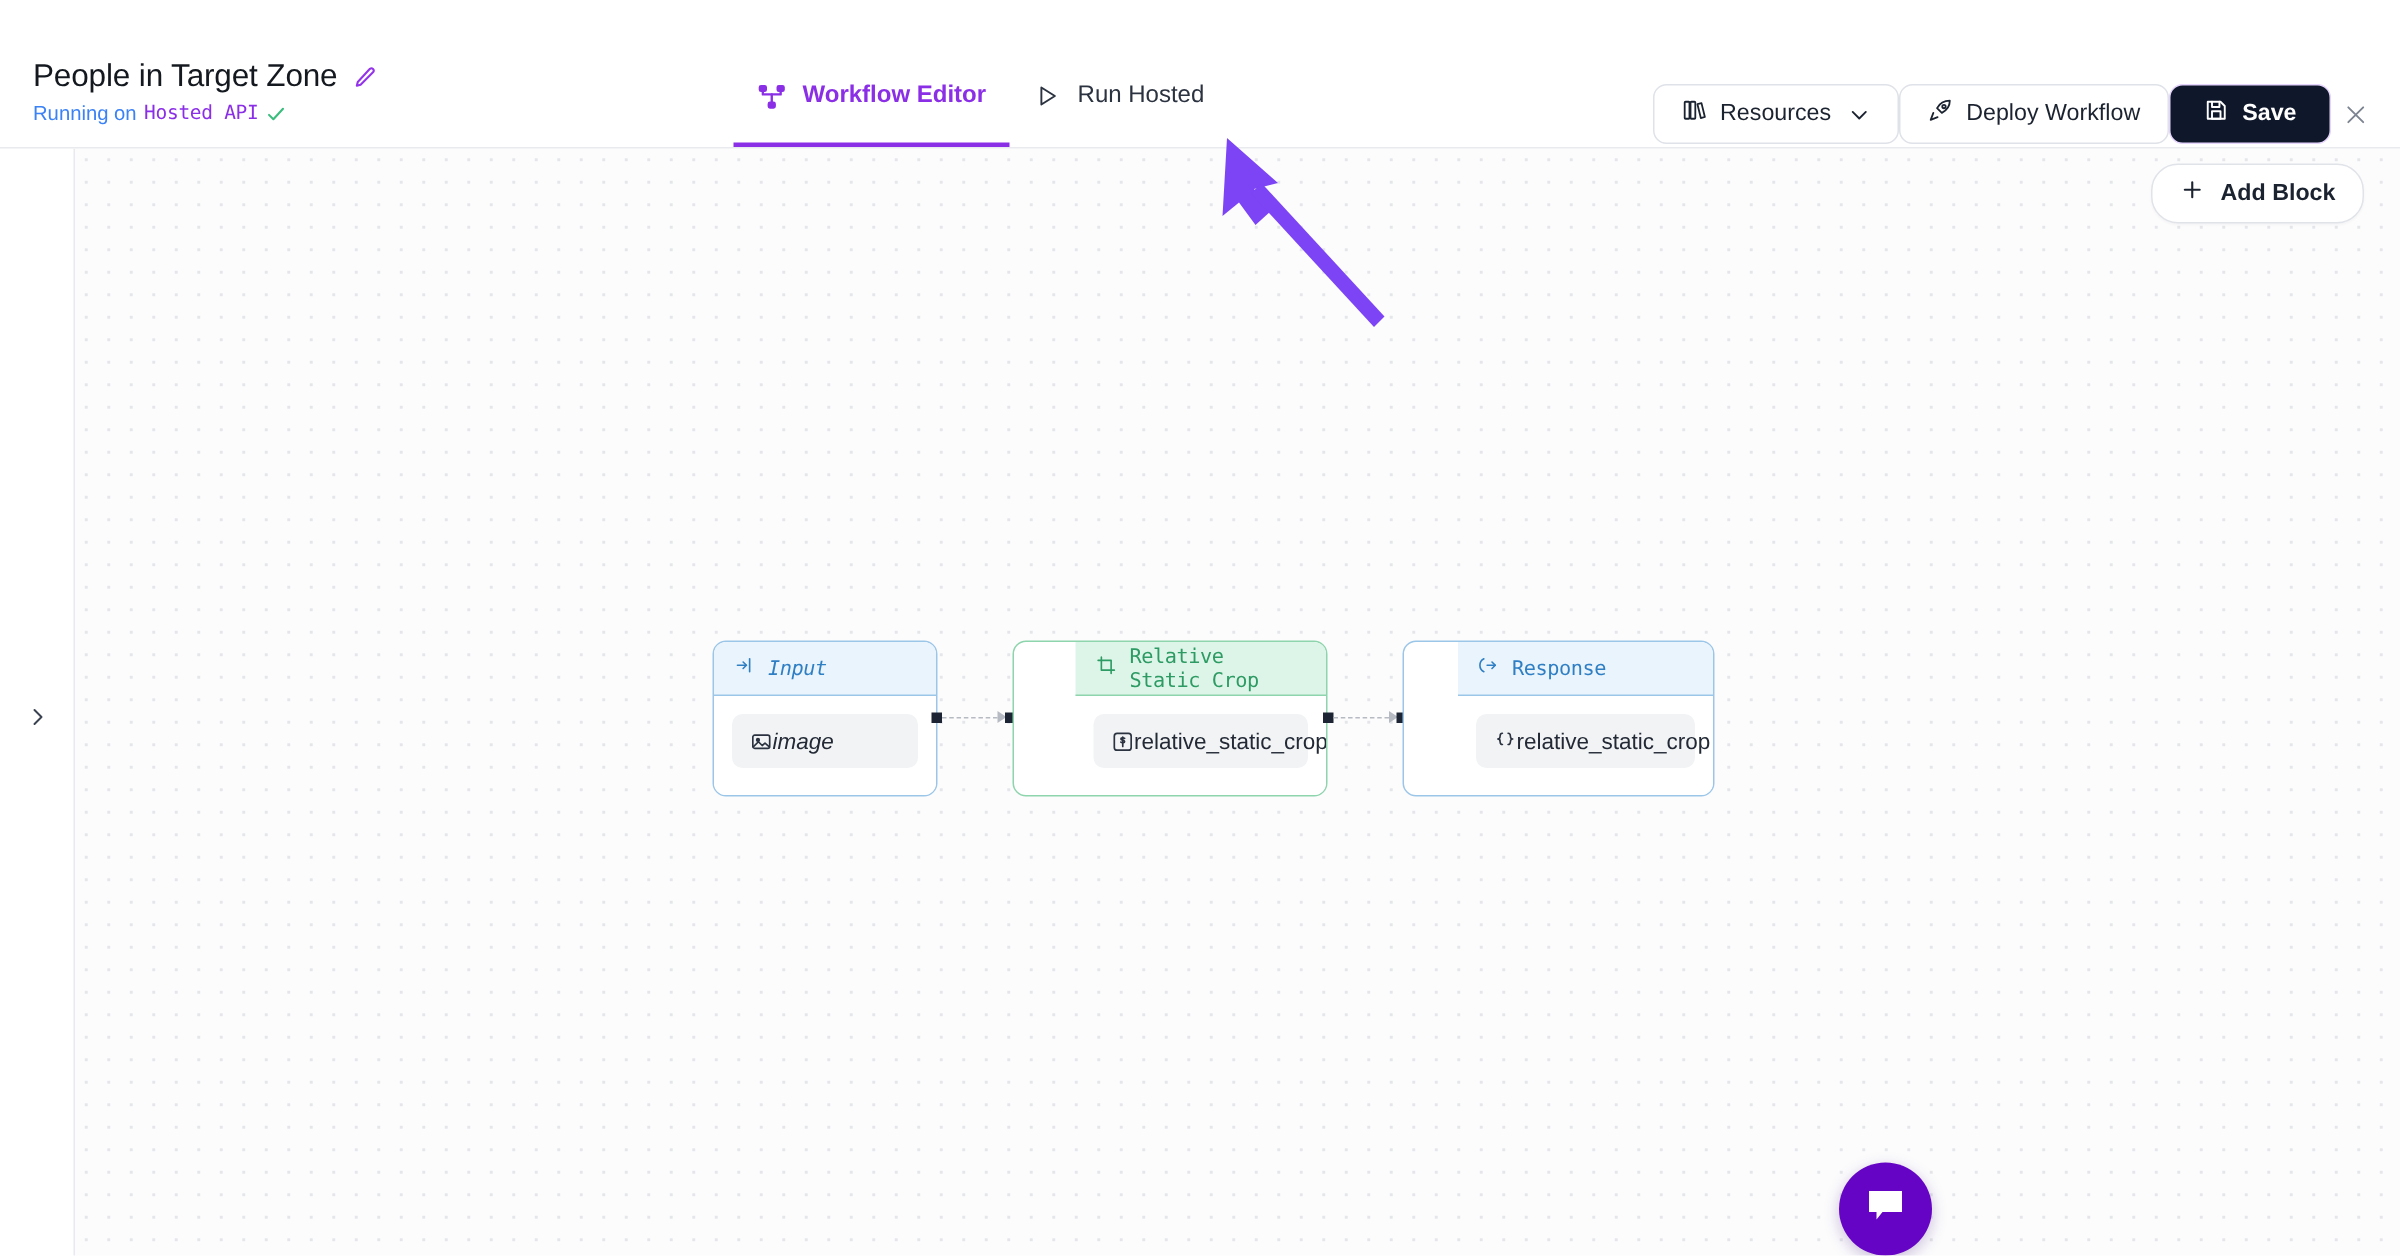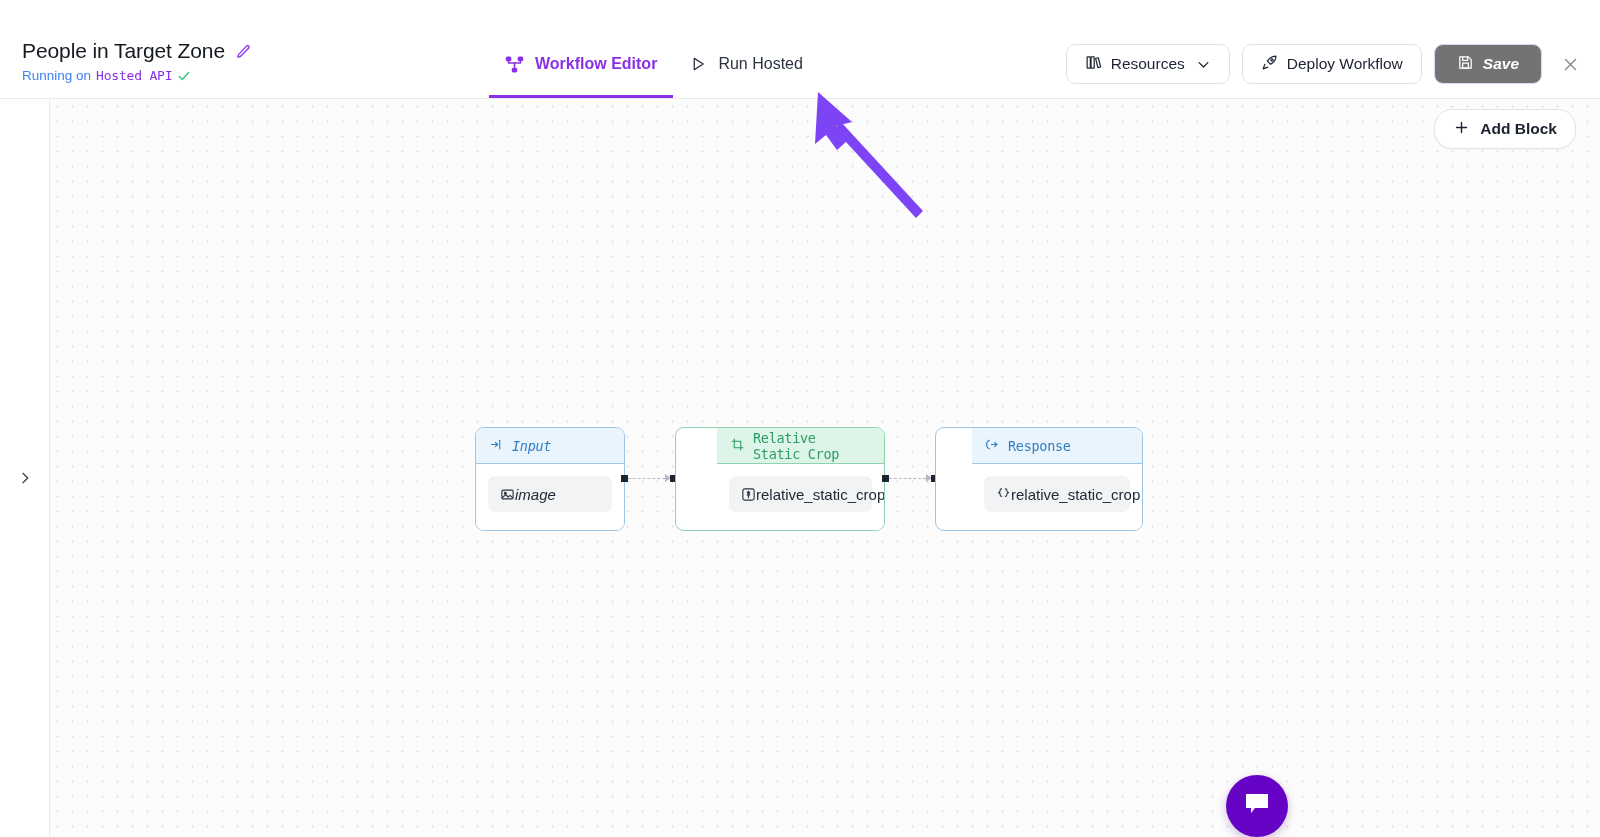--- a/index.html
+++ b/index.html
@@ -102,47 +102,46 @@
     left: 0; right: 0; bottom: 0;
     height: 3px;
     background: #8b2fe6;
   }
   .tab-icon { display: inline-flex; align-items: center; }
 
   
   .actions {
     position: absolute;
     right: 16px;
-    top: 14px;
-    display: flex;
-    align-items: center;
-    gap: 12px;
+    top: 26px;
+    display: flex;
+    align-items: center;
+    gap: 0;
   }
   .btn {
     display: flex;
     align-items: center;
     gap: 9px;
     height: 40px;
     padding: 0 18px;
     border-radius: 9px;
     border: 1px solid #dfe2e8;
     background: #ffffff;
     font-size: 15.5px;
     color: #1c2330;
     cursor: pointer;
     white-space: nowrap;
   }
   .btn .chev { margin-left: 2px; display: inline-flex; }
   .btn-save {
-    background: #737373;
+    background: #0f172a;
     border: 1px solid #e5d4fb;
     color: #ffffff;
     font-weight: 600;
     padding: 0 22px;
-    font-style: italic;
   }
   .close-x {
     display: inline-flex;
     align-items: center;
     justify-content: center;
     width: 28px; height: 28px;
     margin-left: 2px;
     cursor: pointer;
     color: #7d8492;
   }

